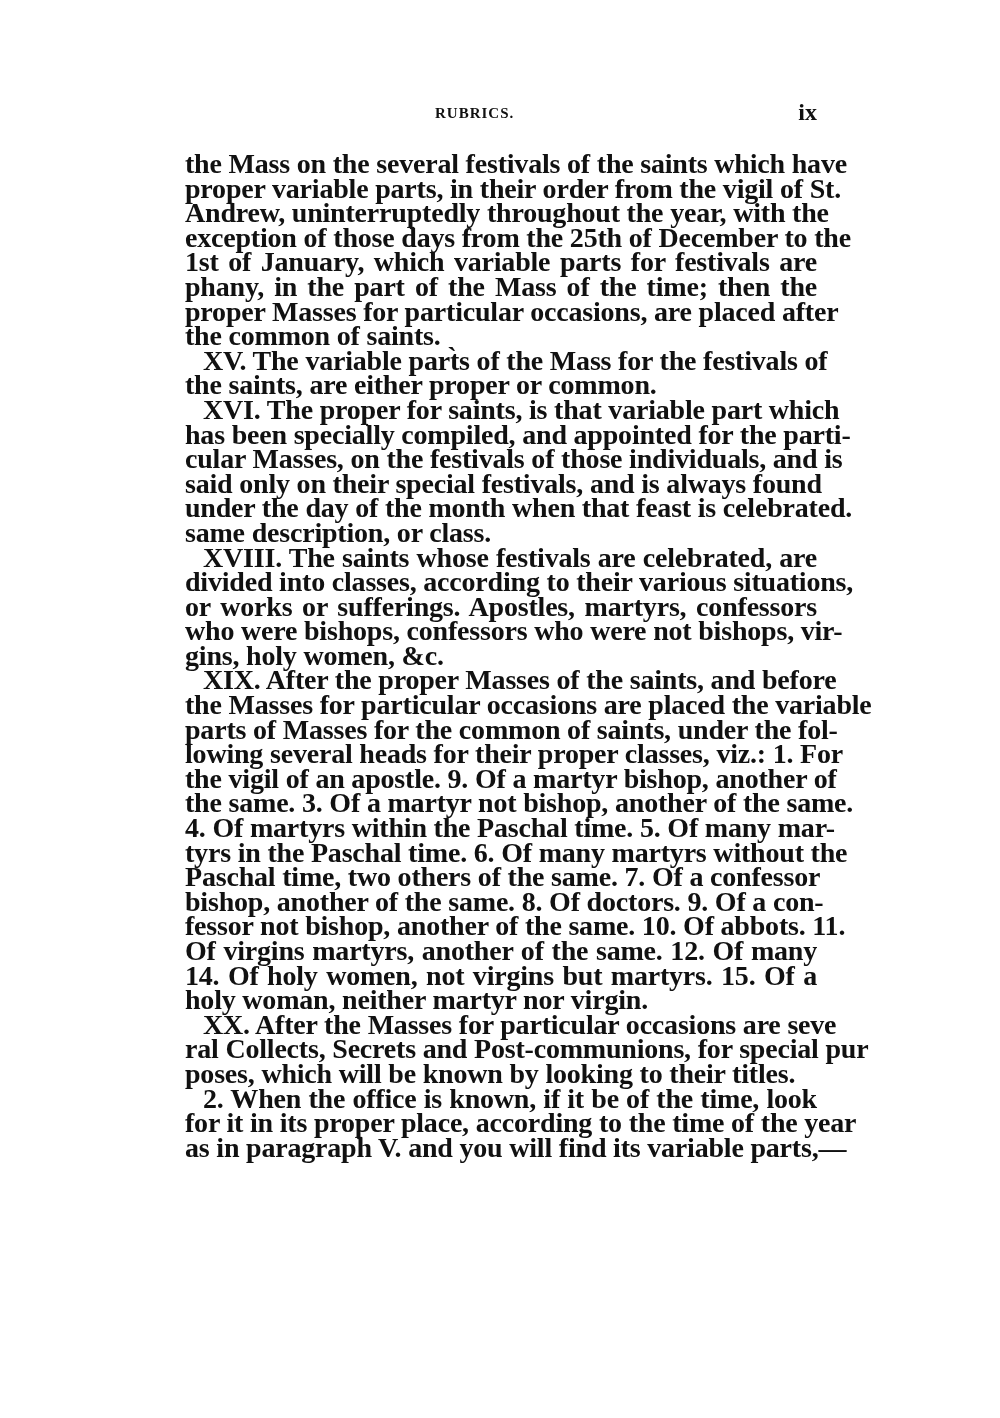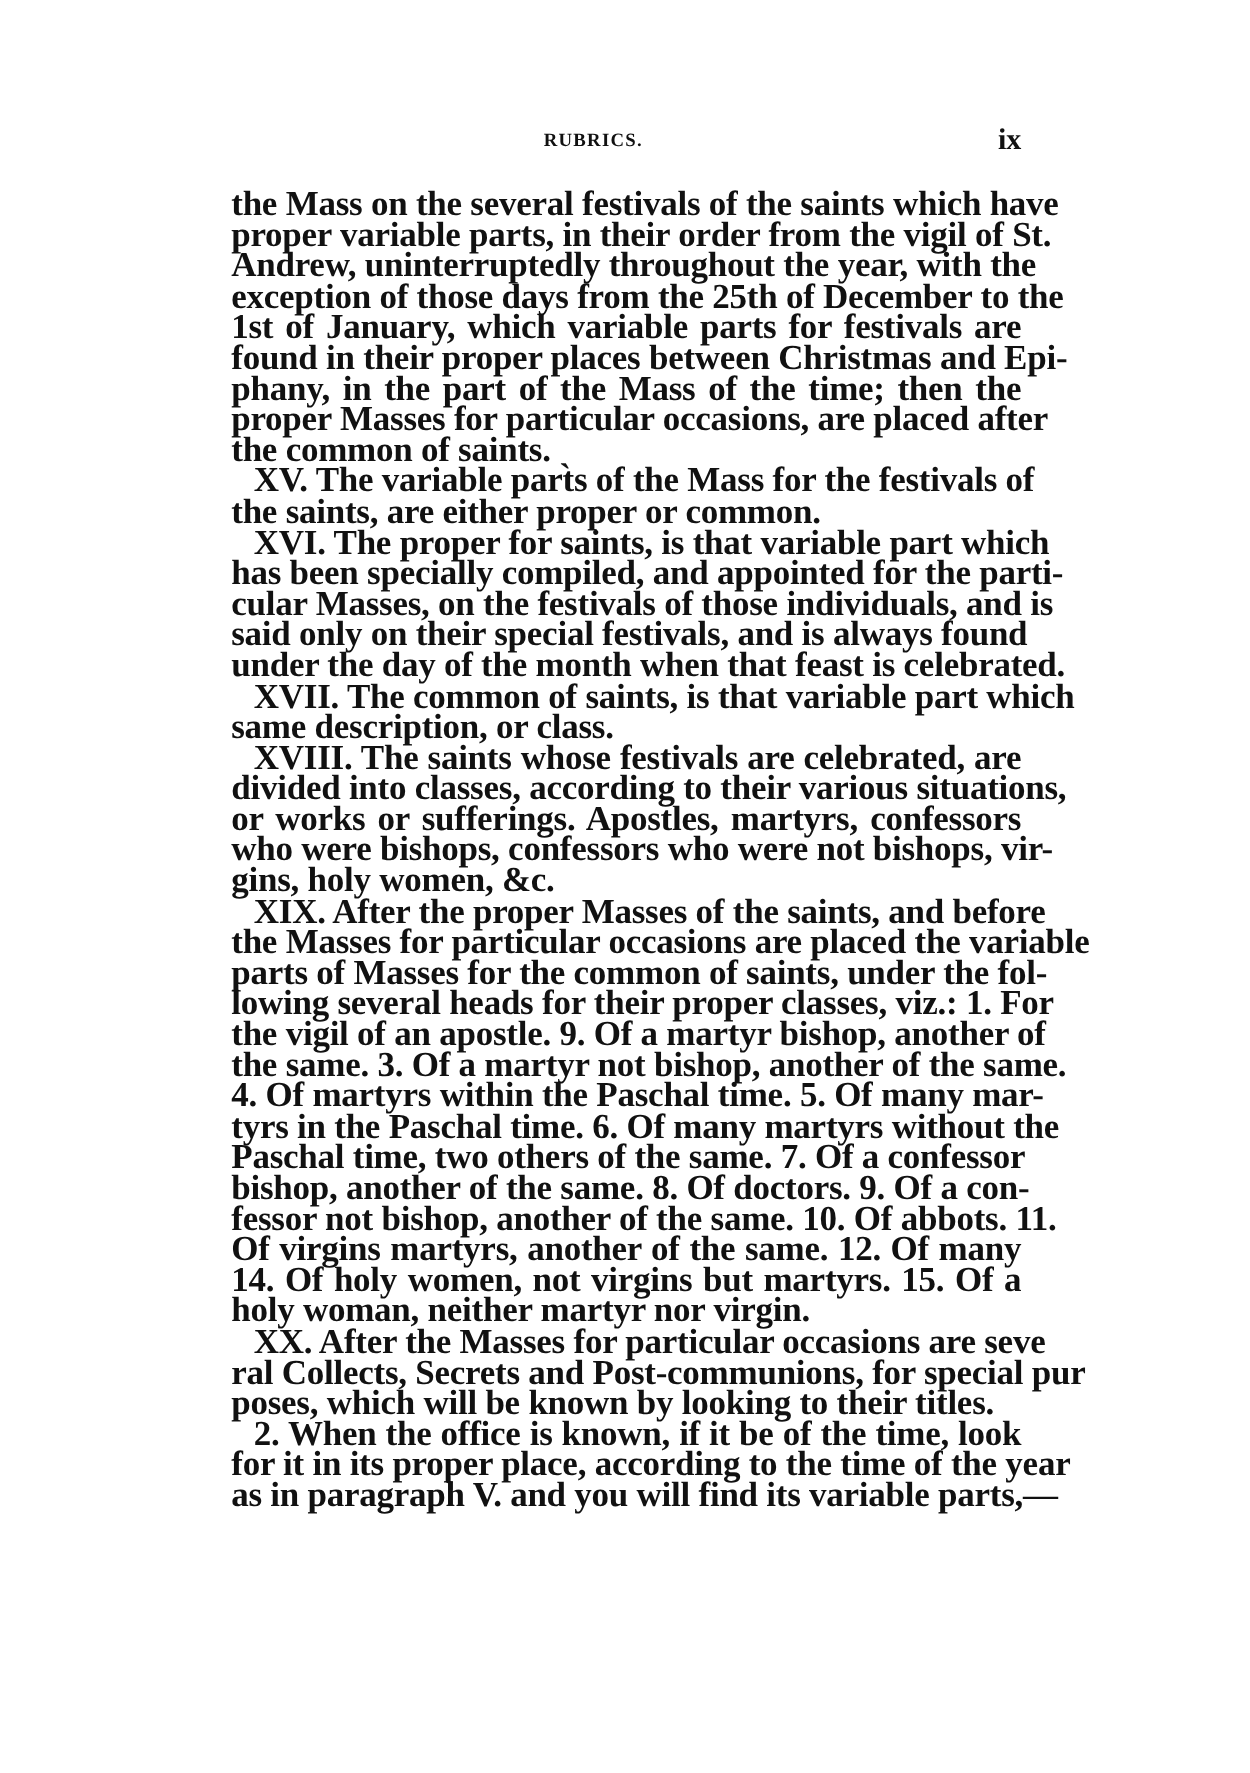--- a/index.html
+++ b/index.html
@@ -39,32 +39,30 @@
   <div class="running-head">
     <span class="running-title">RUBRICS.</span>
     <span class="folio">ix</span>
   </div>
   <div class="body-text" id="body-text">
       <span class="line">the Mass on the several festivals of the saints  which have</span>
       <span class="line">proper variable parts, in their order from the vigil  of  St.</span>
       <span class="line">Andrew, uninterruptedly throughout the year, with the</span>
       <span class="line">exception of those days from the 25th of December to the</span>
       <span class="line">1st of January, which variable parts for festivals  are</span>
-      <span class="line">found in their proper places between Christmas and Epi-</span>
       <span class="line">phany, in the part of the Mass of the time; then the</span>
       <span class="line">proper Masses for particular occasions, are placed after</span>
       <span class="line last">the common of saints.   ˎ</span>
       <span class="line indent">XV. The variable parts of the Mass for the festivals of</span>
       <span class="line last">the saints, are either proper or common.</span>
       <span class="line indent">XVI. The proper for saints, is that variable part which</span>
       <span class="line">has been specially  compiled, and appointed  for the parti-</span>
       <span class="line">cular Masses, on the festivals of those individuals, and is</span>
       <span class="line">said only on their special  festivals, and is always  found</span>
       <span class="line">under the day of the month when that feast is celebrated.</span>
-      <span class="line indent">XVII. The common of saints, is that variable part which</span>
       <span class="line last">same description, or class.</span>
       <span class="line indent">XVIII.  The saints whose festivals are celebrated, are</span>
       <span class="line">divided into classes, according  to their various situations,</span>
       <span class="line">or works or sufferings.  Apostles, martyrs, confessors</span>
       <span class="line">who were bishops, confessors who were not bishops, vir-</span>
       <span class="line last">gins, holy women, &amp;c.</span>
       <span class="line indent">XIX. After the proper Masses of the saints, and before</span>
       <span class="line">the Masses for particular occasions are placed the variable</span>
       <span class="line">parts of Masses for the common of saints, under the fol-</span>
       <span class="line">lowing several heads for their proper classes, viz.: 1. For</span>

